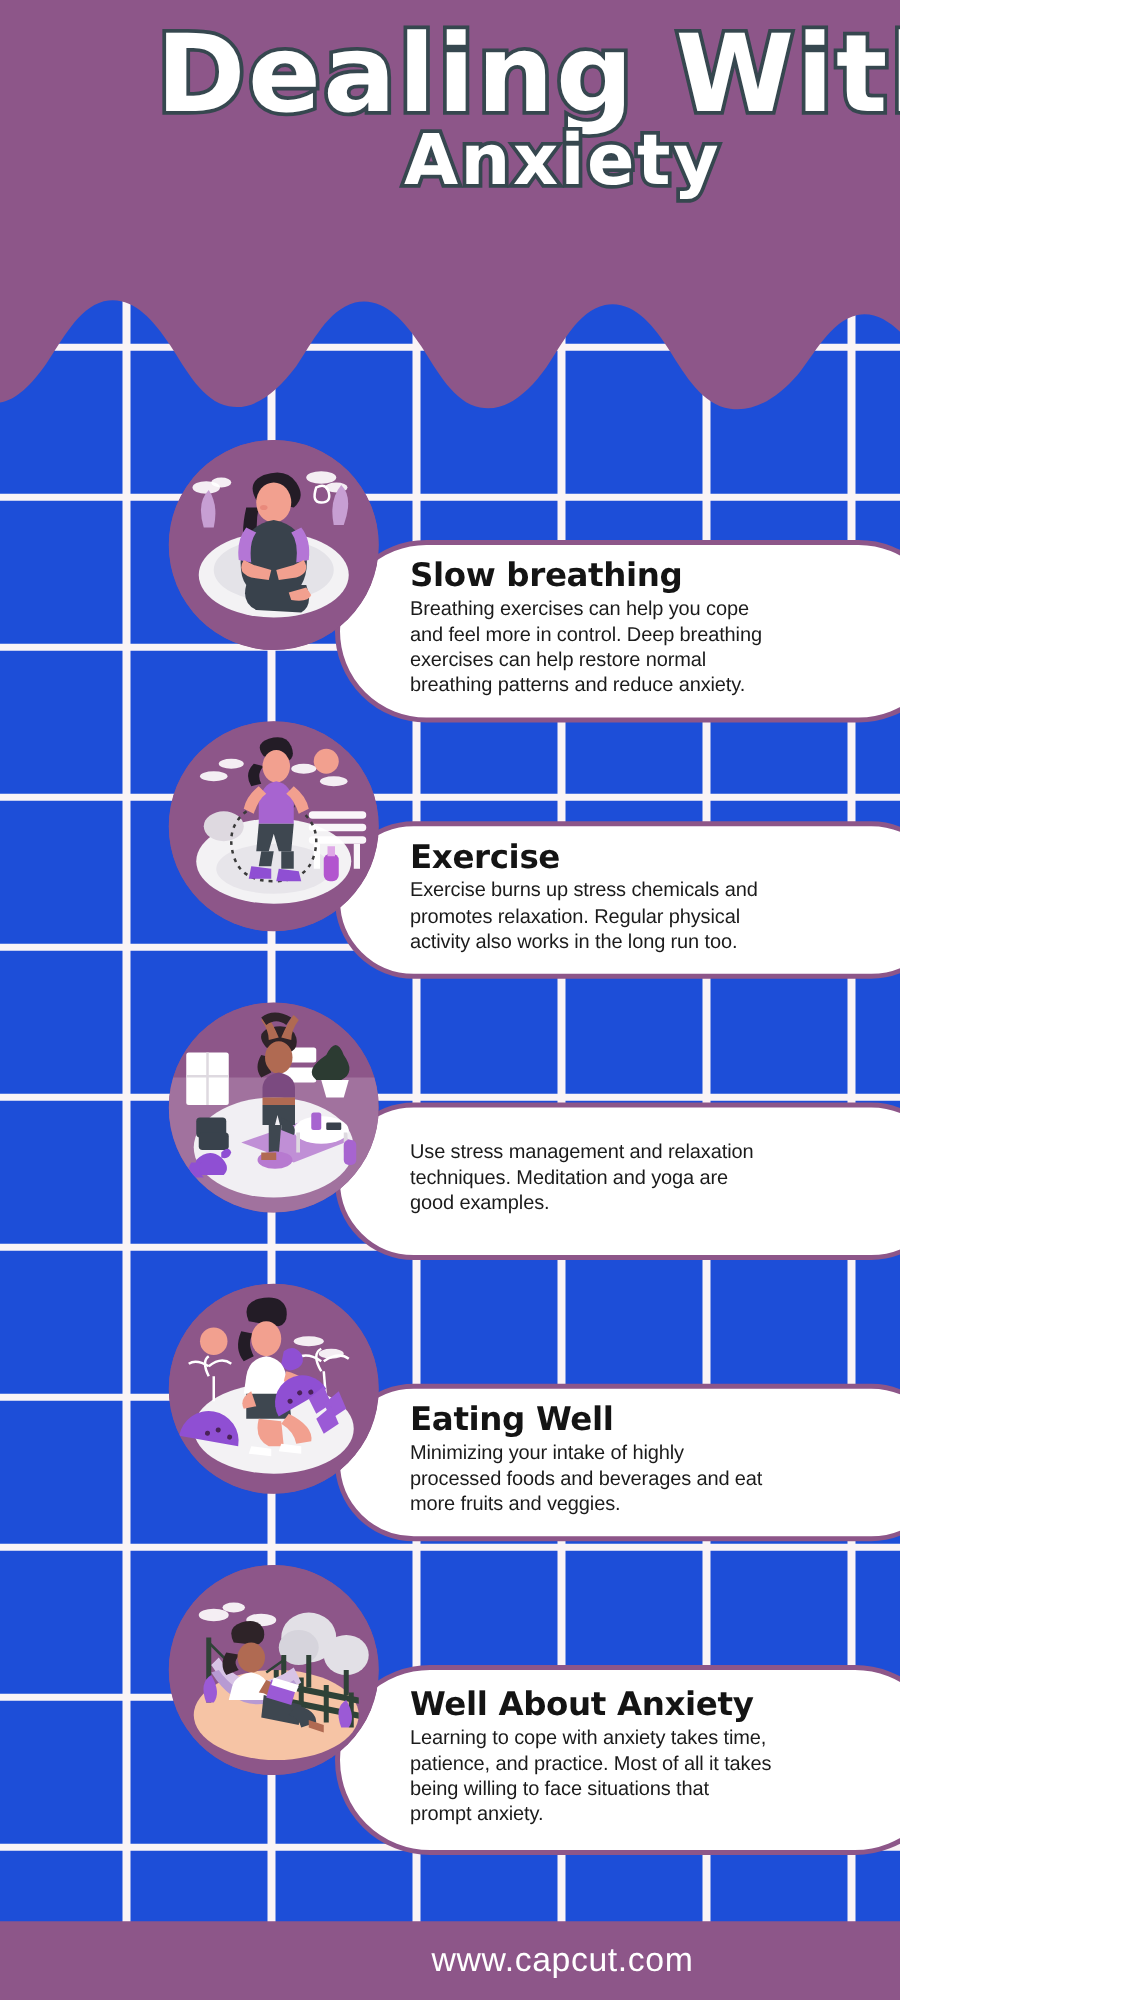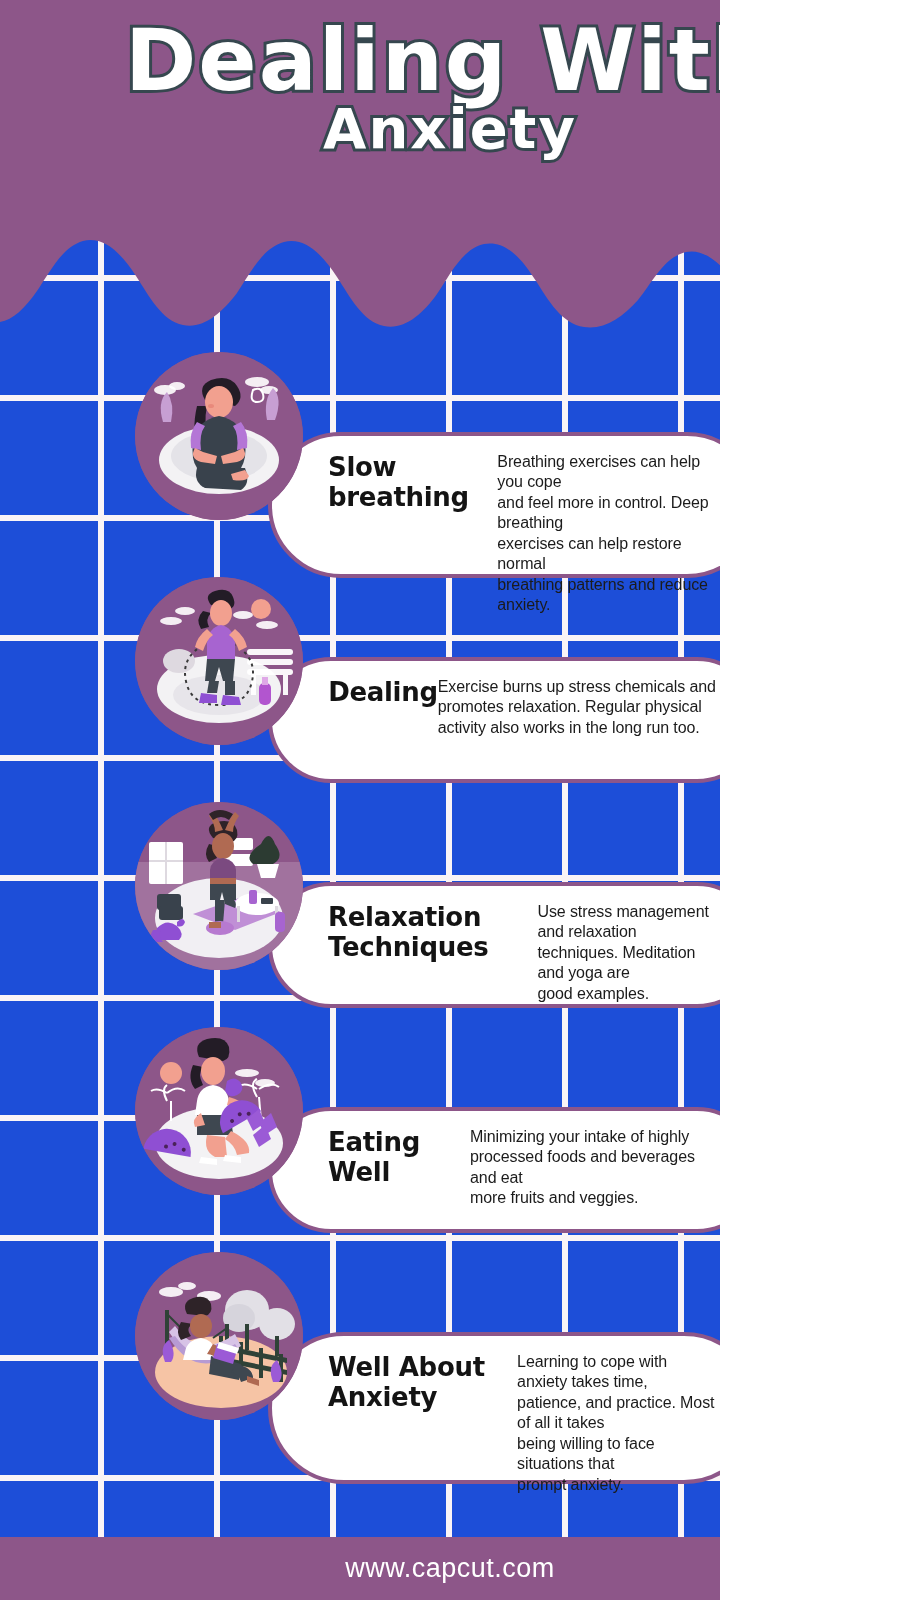--- a/index.html
+++ b/index.html
@@ -81,21 +81,21 @@
   }
 
   .card {
     position: absolute;
     background: #ffffff;
     border: 4px solid #8d5689;
     border-radius: 78px;
     z-index: 2;
     padding: 16px 40px 20px 56px;
     display: flex;
-    flex-direction: row;
+    flex-direction: column;
     justify-content: center;
   }
   .card-title {
     font-family: "DejaVu Sans", sans-serif;
     font-weight: bold;
     font-size: 26px;
     color: #141414;
     letter-spacing: -0.3px;
     margin-bottom: 2px;
   }
@@ -230,21 +230,21 @@
         <path d="M72 82 l28 0 l-2 22 l-10 0 l-4 -14 l-4 14 l-10 0z" fill="#3e4750"></path>
         <path d="M74 104 l10 0 l-2 12 l-10 0z" fill="#3e4750"></path>
         <path d="M90 104 l10 0 l0 14 l-10 0z" fill="#3e4750"></path>
         <path d="M66 116 l16 2 l0 8 l-18 0 z" fill="#8f4fd3"></path>
         <path d="M88 118 l16 2 l2 8 l-20 0z" fill="#8f4fd3"></path>
         <rect x="124" y="106" width="12" height="22" rx="5" fill="#b255cf"></rect>
         <rect x="127" y="100" width="6" height="8" fill="#dfa8e7"></rect>
       </svg>
     </div>
     <div class="card" style="left:268px;top:80px;width:492px;height:126px;">
-      <div class="card-title">Dealing</div>
+      <div class="card-title">Exercise</div>
       <div class="card-body">Exercise burns up stress chemicals and
 promotes relaxation. Regular physical
 activity also works in the long run too.</div>
     </div>
   </div>
 
   <div class="row" style="top:802px;height:230px;">
     <div class="circle" style="left:135px;top:0px;">
       <svg width="168" height="168" viewBox="0 0 168 168">
         <circle cx="84" cy="84" r="84" fill="#8d5689"></circle>
@@ -280,21 +280,20 @@
         <path d="M80 98 l10 0 l-2 24 l-8 0z" fill="#3e4750"></path>
         <path d="M90 92 q14 6 10 14 l-10 -4z" fill="#3e4750"></path>
         <ellipse cx="85" cy="126" rx="14" ry="7" fill="#b77ad0"></ellipse>
         <path d="M74 120 l12 0 l0 6 l-12 0z" fill="#b06a52"></path>
         <path d="M22 126 q10 -10 20 -2 q8 8 2 14 l-24 0z" fill="#8f4fd3"></path>
         <path d="M18 128 q-6 10 2 12 l8 0 q-6 -6 -2 -12z" fill="#8f4fd3"></path>
         <path d="M42 120 q6 -6 8 0 q-2 6 -8 4z" fill="#8f4fd3"></path>
       </svg>
     </div>
     <div class="card" style="left:268px;top:80px;width:492px;height:126px;">
-      <div class="card-title">Relaxation Techniques</div>
       <div class="card-body">Use stress management and relaxation
 techniques. Meditation and yoga are
 good examples.</div>
     </div>
   </div>
 
   <div class="row" style="top:1027px;height:230px;">
     <div class="circle" style="left:135px;top:0px;">
       <svg width="168" height="168" viewBox="0 0 168 168">
         <circle cx="84" cy="84" r="84" fill="#8d5689"></circle>

